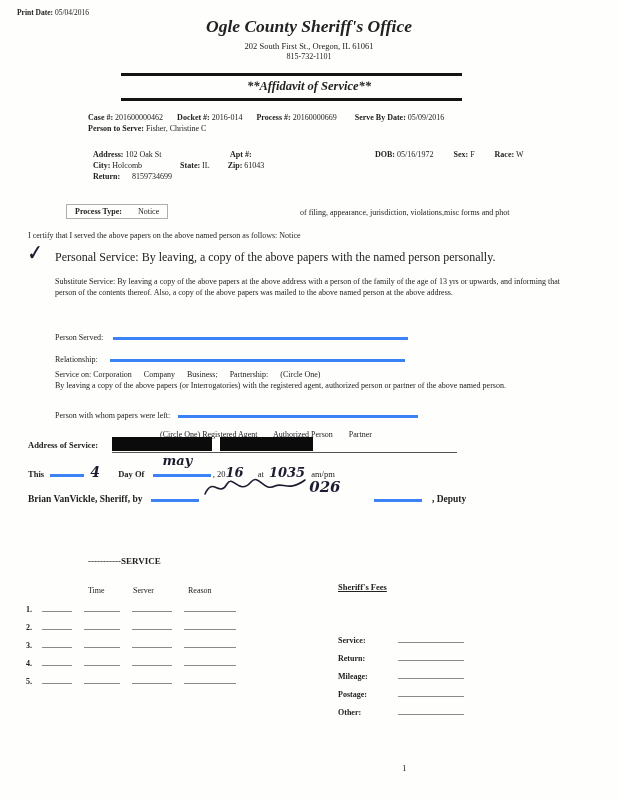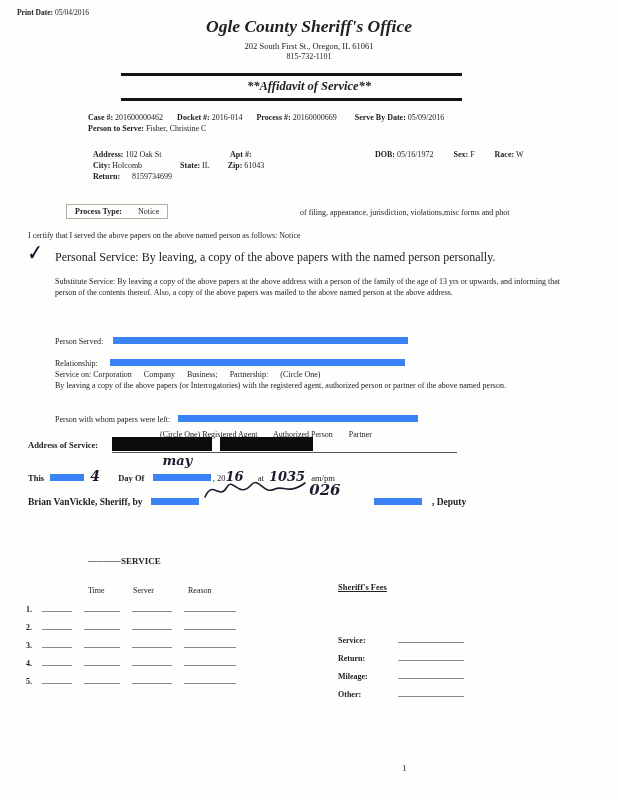--- a/index.html
+++ b/index.html
@@ -7,21 +7,21 @@
     position:relative; width:618px; height:800px; background:#fefefd;
     font-family:"Liberation Serif", serif; color:#222; overflow:hidden;
   }
   .abs { position:absolute; }
   .b { font-weight:bold; }
   .i { font-style:italic; }
   .center { left:0; right:0; text-align:center; }
   .pre { white-space:pre; }
   .rule { background:#141414; height:3px; }
   .blank {
-    display:inline-block; border-bottom:7px solid #3b82f6;
+    display:inline-block; border-bottom:3px solid #3b82f6;
     height:10px; vertical-align:baseline;
   }
   .hand {
     font-family:"DejaVu Serif", serif; font-style:italic;
     color:#1c1c30; font-weight:bold;
   }
   .redact { position:absolute; background:#0b0b0b; }
   .seg {
     display:inline-block; border-bottom:1px solid #8a8a8a;
     height:11px; vertical-align:baseline;
@@ -189,20 +189,24 @@
     </div>
     <div class="fee-row">
       <span class="fee-label">Return:</span>
       <span class="fee-line" style="margin-left:6px;"></span>
     </div>
     <div class="fee-row">
       <span class="fee-label">Mileage:</span>
       <span class="fee-line" style="margin-left:6px;"></span>
     </div>
     <div class="fee-row">
+      <span class="fee-label">Postage:</span>
+      <span class="fee-line" style="margin-left:6px;"></span>
+    </div>
+    <div class="fee-row">
       <span class="fee-label">Other:</span>
       <span class="fee-line" style="margin-left:6px;"></span>
     </div>
   </div>
 
   <div class="abs" style="left:402px; top:763px; font-size:9px;">1</div>
 
 </div>
 
 </body></html>

